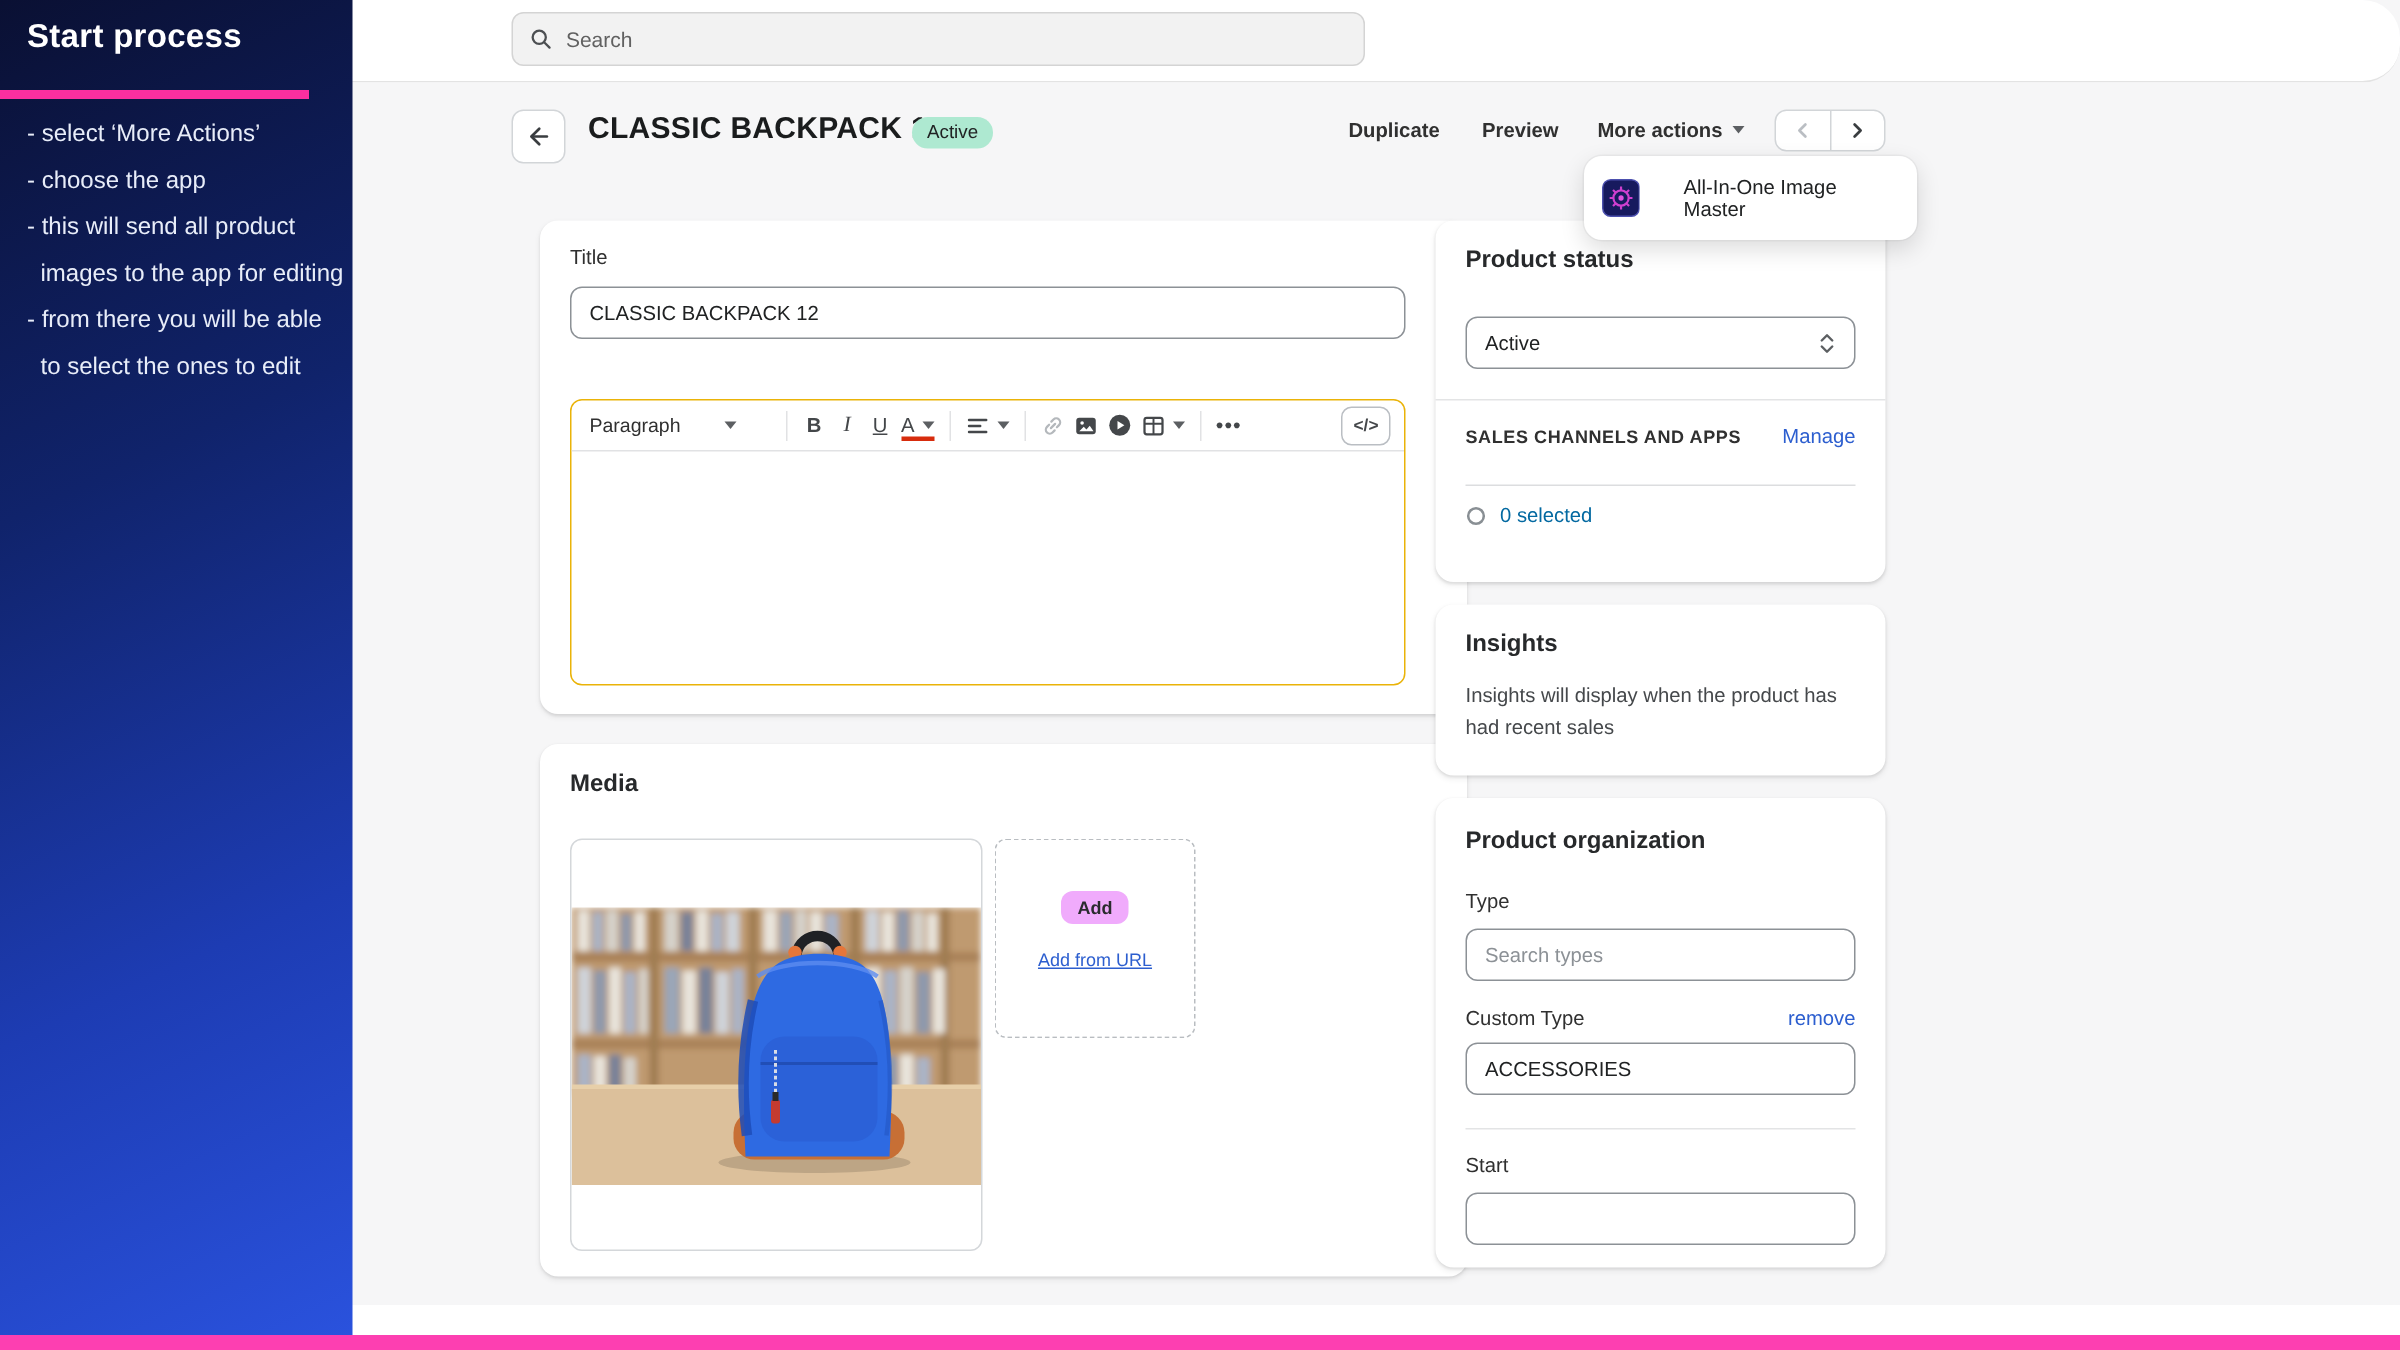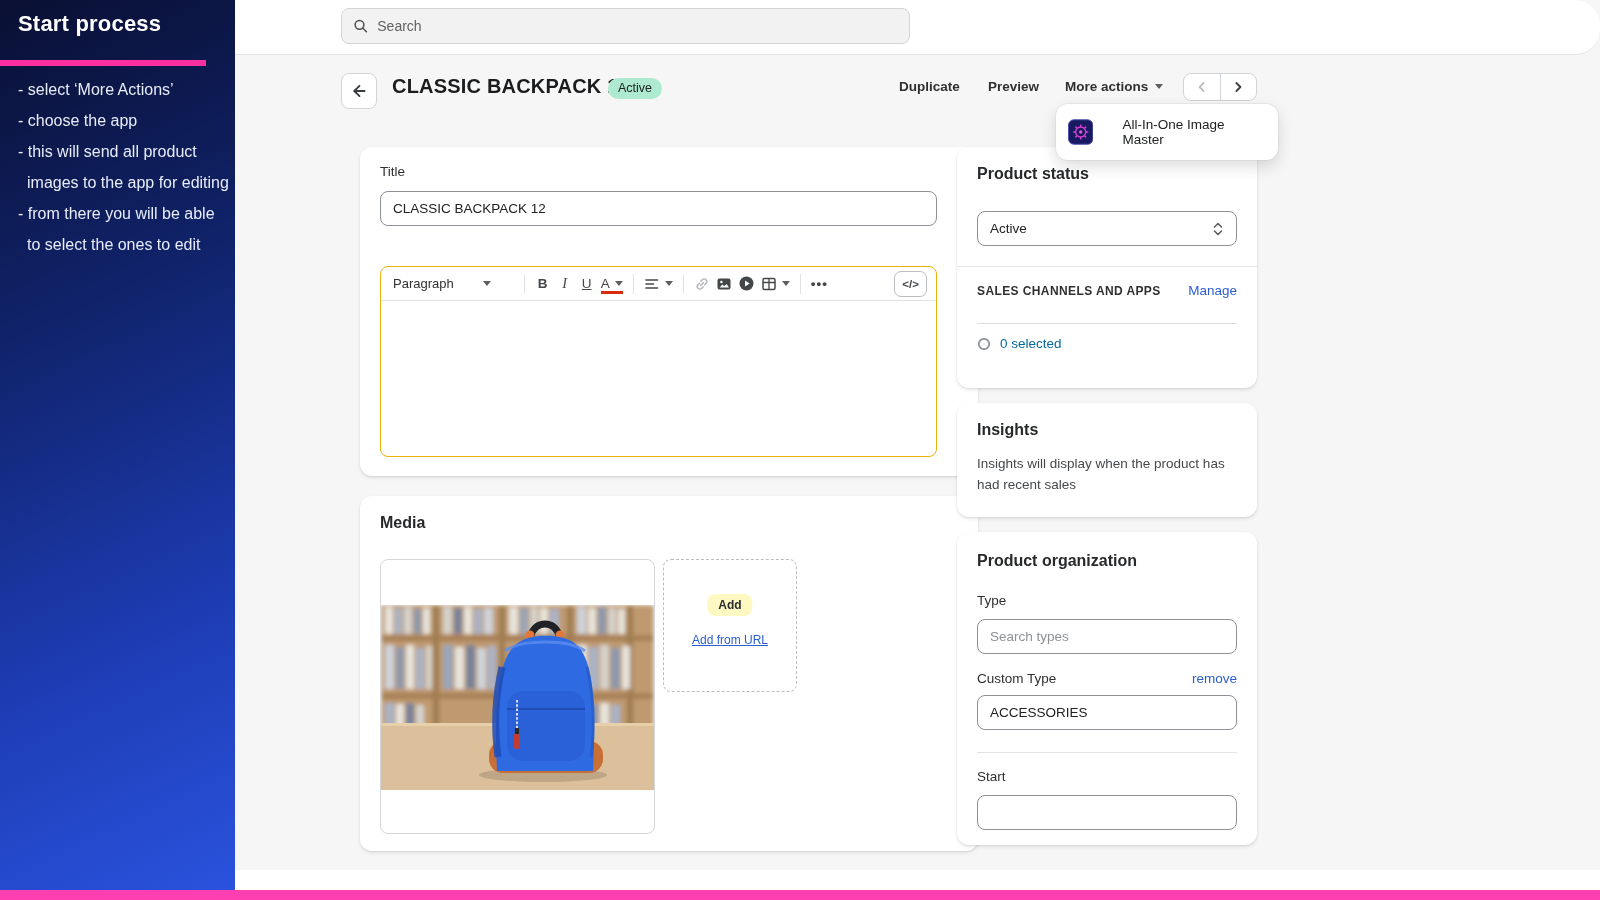--- a/index.html
+++ b/index.html
@@ -63,21 +63,21 @@
   .tb-u { text-decoration:underline; }
   .tb-a { position:relative; font-size:13.5px; }
   .tb-a .a-bar { position:absolute; left:3px; right:3px; bottom:3px; height:2.5px; background:#d72c0d; }
   .tb-code { border:1px solid #babec3; border-radius:7px; padding:0 7px; margin-left:auto; font-weight:700; font-size:11.5px; height:26px; }
   .ed-content { padding:10px 10px; font-size:13.5px; line-height:16.5px; color:#24292e; }
 
   
   .media-thumb { position:absolute; left:20px; top:63px; width:275px; height:275px; border:1px solid #d4d7da; border-radius:8px; background:#fff; overflow:hidden; cursor:pointer; }
   .media-thumb svg { position:absolute; left:0; top:45px; }
   .add-zone { position:absolute; left:303px; top:63px; width:134px; height:133px; border:1.5px dashed #b9bdc1; border-radius:8px; }
-  .add-btn { position:absolute; left:50%; transform:translateX(-50%); top:34px; background:#fef9c3; border-radius:8px; padding:4px 11px; font-size:12px; font-weight:700; color:#2a2c2e; cursor:pointer; }
+  .add-btn { position:absolute; left:50%; transform:translateX(-50%); top:34px; background:#f0abfc; border-radius:8px; padding:4px 11px; font-size:12px; font-weight:700; color:#2a2c2e; cursor:pointer; }
   .add-url { position:absolute; left:50%; transform:translateX(-50%); top:73px; font-size:12px; white-space:nowrap; text-decoration:underline; }
 
   
   .select { position:absolute; left:20px; top:64px; width:260px; height:35px; border:1px solid #8c9196; border-radius:8px; background:#fff; display:flex; align-items:center; padding:0 12px; font-size:13.5px; color:#202223; cursor:pointer; }
   .select .updown { margin-left:auto; }
   .full-div { position:absolute; left:0; top:119px; width:300px; height:1px; background:#e3e4e5; }
   .chan-label { position:absolute; left:20px; top:137px; font-size:12px; font-weight:700; letter-spacing:.4px; color:#303030; }
   .manage { position:absolute; right:20px; top:136px; }
   .thin-line { position:absolute; left:20px; top:176px; width:260px; height:1px; background:#dcdddf; }
   .sel-row { position:absolute; left:20px; top:189px; display:flex; align-items:center; gap:9px; font-size:13.5px; color:#0369a1; }

